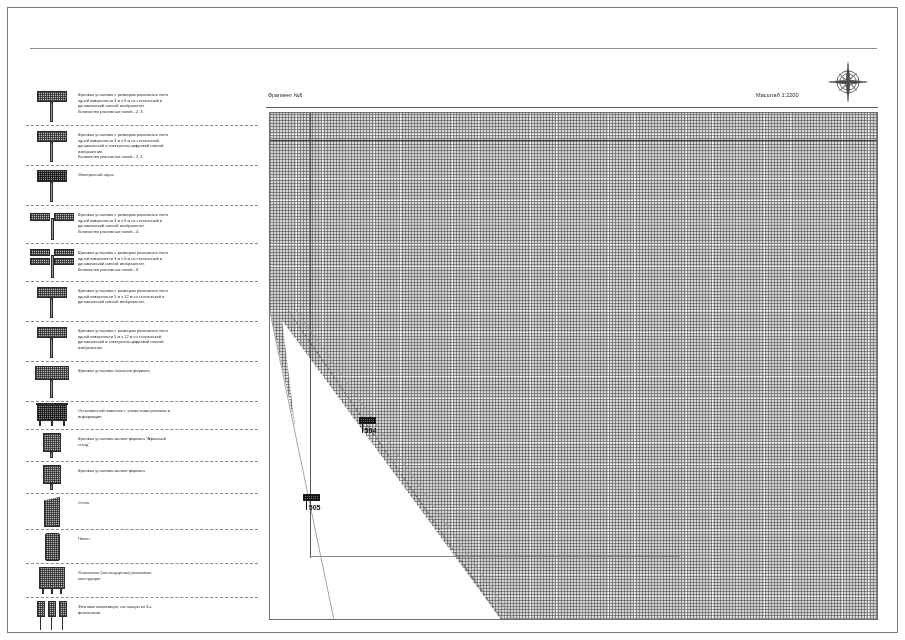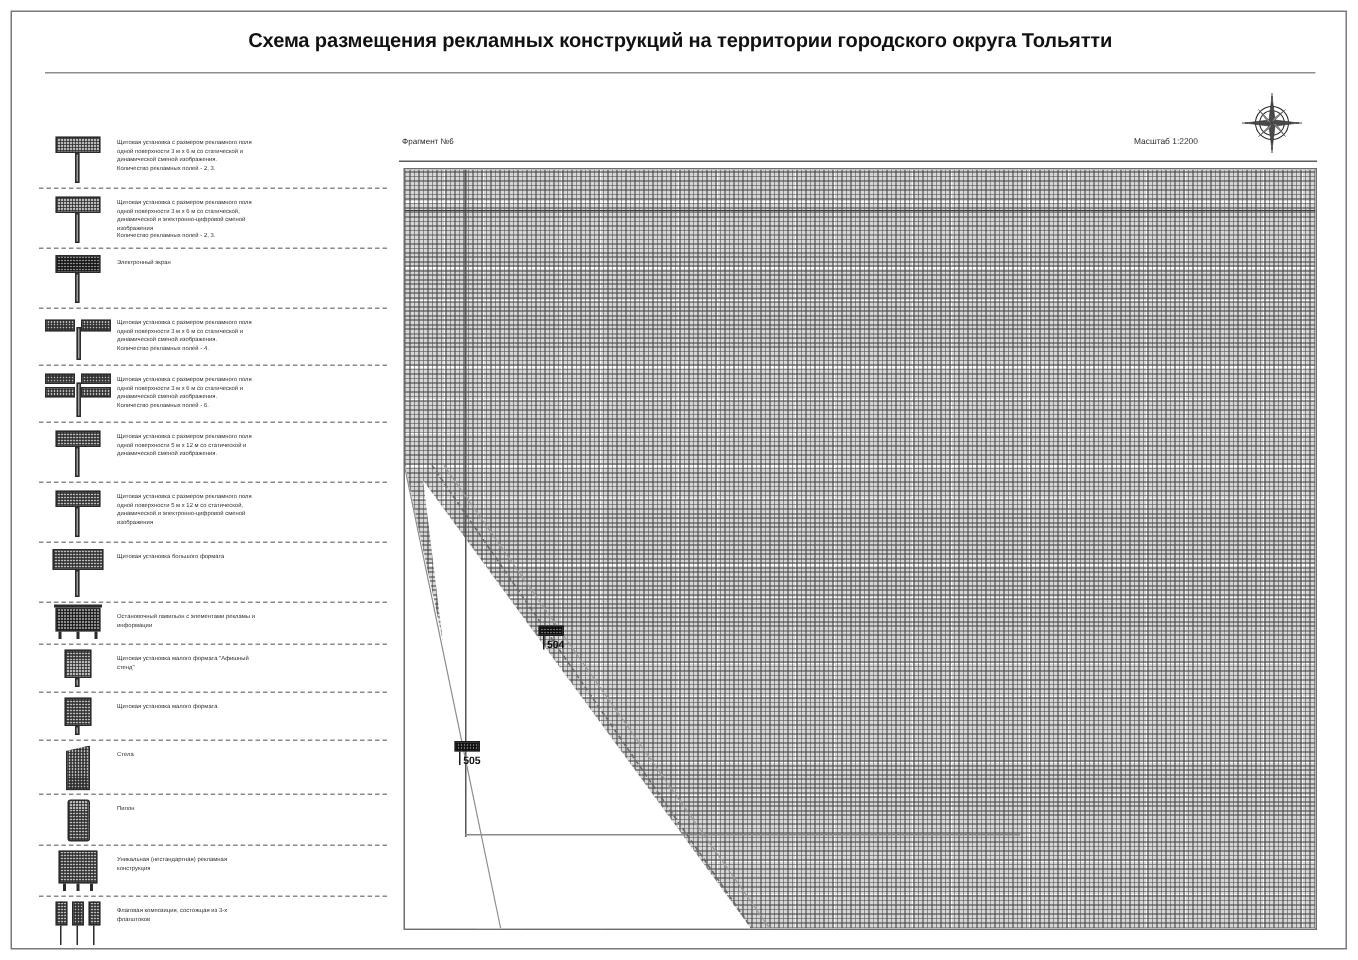--- a/index.html
+++ b/index.html
@@ -265,21 +265,20 @@
     position: absolute; left: 6px; top: 10px;
     font-size: 7px; font-weight: bold; color: #111;
     white-space: nowrap;
   }
 </style>
 </head>
 <body>
 
 <div id="sheet">
 
-  <div id="title">Схема размещения рекламных конструкций на территории городского округа Тольятти</div>
   <div id="title-rule"></div>
 
   <div id="legend">
       <div class="legend-row">
         <div class="legend-icon-cell">
           <div class="ic ic-board">
             <div class="bd hatch"></div>
             <div class="pst"></div>
           </div>
         </div>

